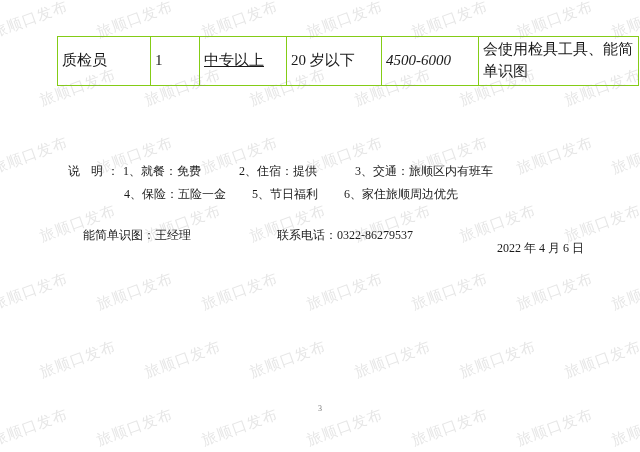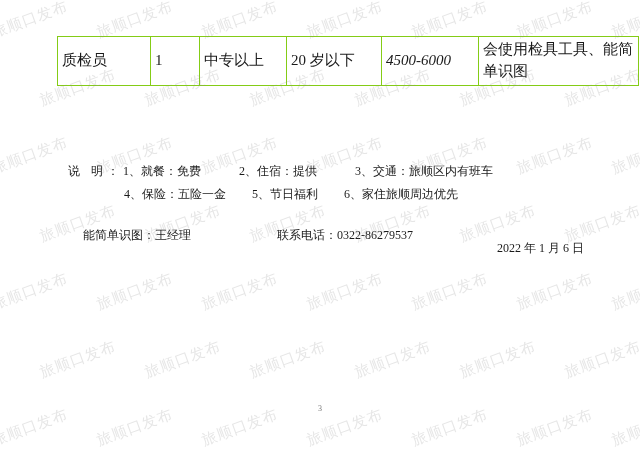--- a/index.html
+++ b/index.html
@@ -54,21 +54,21 @@
     border: 1px solid #84cc16;
     height: 40px;
     font-size: 15px;
     text-align: left;
     vertical-align: middle;
     padding: 2px 4px;
     line-height: 1.45;
   }
   .col-post  { width: 84px; }
   .col-num   { width: 40px; }
-  .col-edu   { width: 78px; }
+  .col-edu   { width: 78px; text-decoration: underline; }
   .col-age   { width: 86px; }
   .col-sal   { width: 88px; font-style: italic; }
   .col-req   { width: 151px; text-align: center; }
   .cell-req {
     text-align: center;
     font-size: 11px;
     line-height: 1.5;
   }
 
   .notes {
@@ -192,16 +192,16 @@
       <span class="seg">4、保险：五险一金</span><span class="seg indent-2">5、节日福利</span><span class="seg indent-2">6、家住旅顺周边优先</span>
     </span>
   </div>
 
   <div class="contact">
     <span class="contact-row">
       <span>能简单识图：</span><span>王经理</span><span class="contact-right">联系电话：</span><span>0322-86279537</span>
     </span>
   </div>
 
-  <div class="date">2022 年 1 月 6 日</div>
+  <div class="date">2022 年 4 月 6 日</div>
 
   <div class="page-number">3</div>
 </div>
 
 </body></html>

